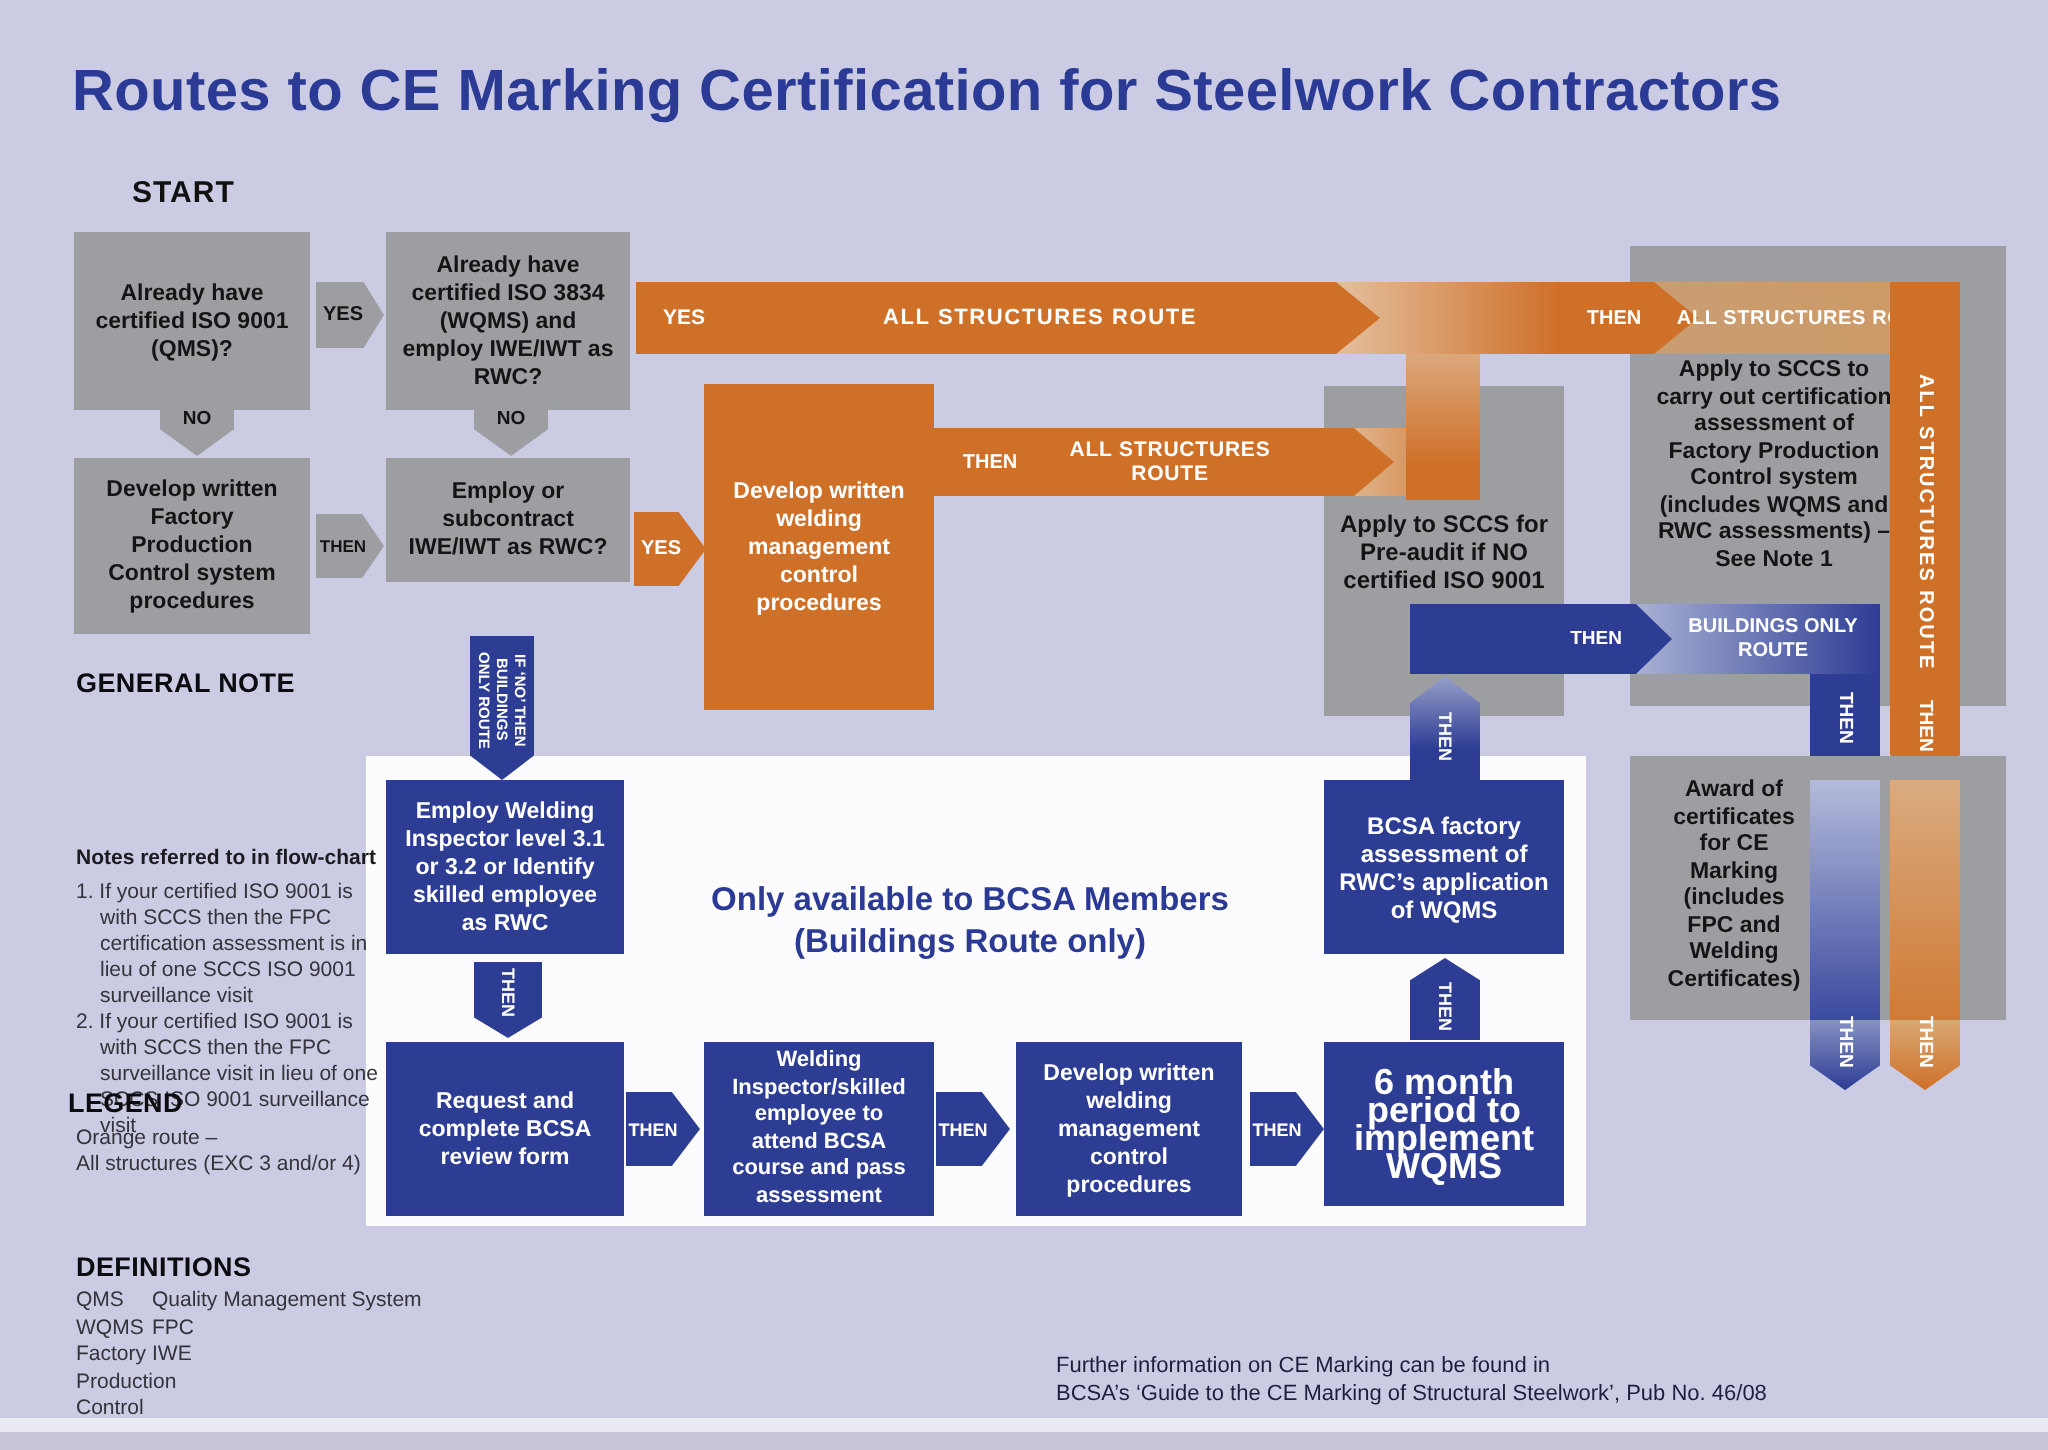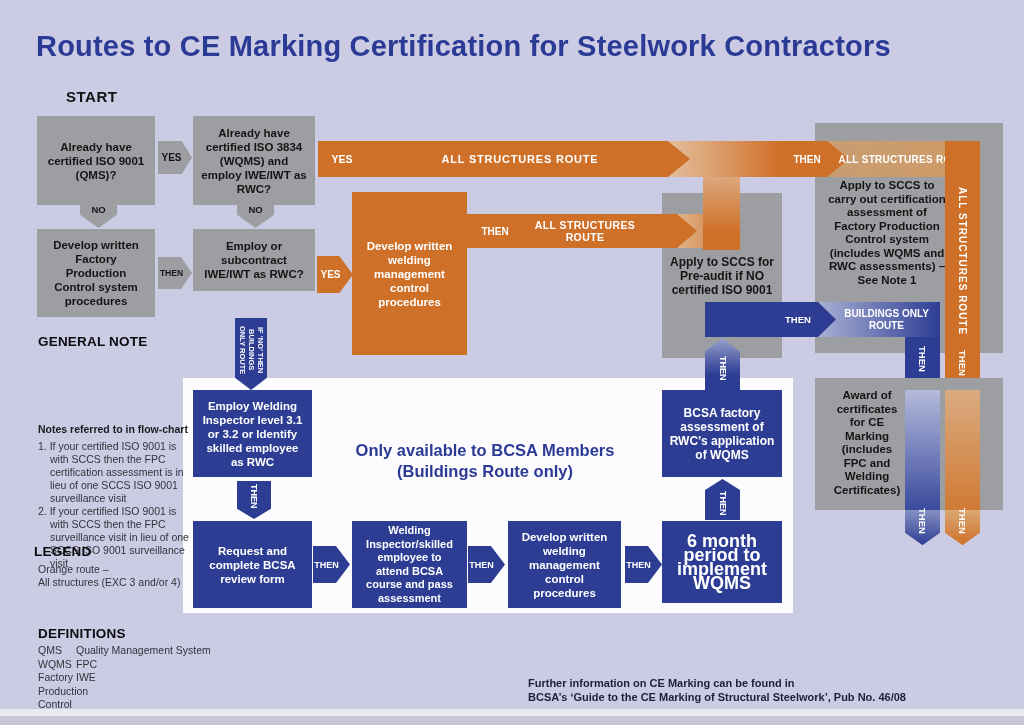--- a/index.html
+++ b/index.html
@@ -181,18 +181,18 @@
         <span>Factory Production Control System</span>
       <span>IWE</span>
         <span>International Welding Engineer</span>
       <span>IWT</span>
         <span>International Welding Technologist</span>
       <span>RWC</span>
         <span>Responsible Welding Coordinator</span>
     </div>
   </div>
 
-  <div class="abs" style="left:528px;top:676px;width:490px;font-size:11px;line-height:14px;font-weight:bold;color:#1e1e38;white-space:pre-line;">Further information on CE Marking can be found in
+  <div class="abs" style="left:528px;top:676px;width:490px;font-size:11px;line-height:14px;font-weight:normal;color:#1e1e38;white-space:pre-line;">Further information on CE Marking can be found in
 BCSA’s ‘Guide to the CE Marking of Structural Steelwork’, Pub No. 46/08</div>
 
   <div class="abs" style="left:0;top:709px;width:1024px;height:7px;background:#e9e9f2;"></div>
   <div class="abs" style="left:0;top:716px;width:1024px;height:9px;background:#c6c6d6;"></div>
 </div>
 
 </body></html>

